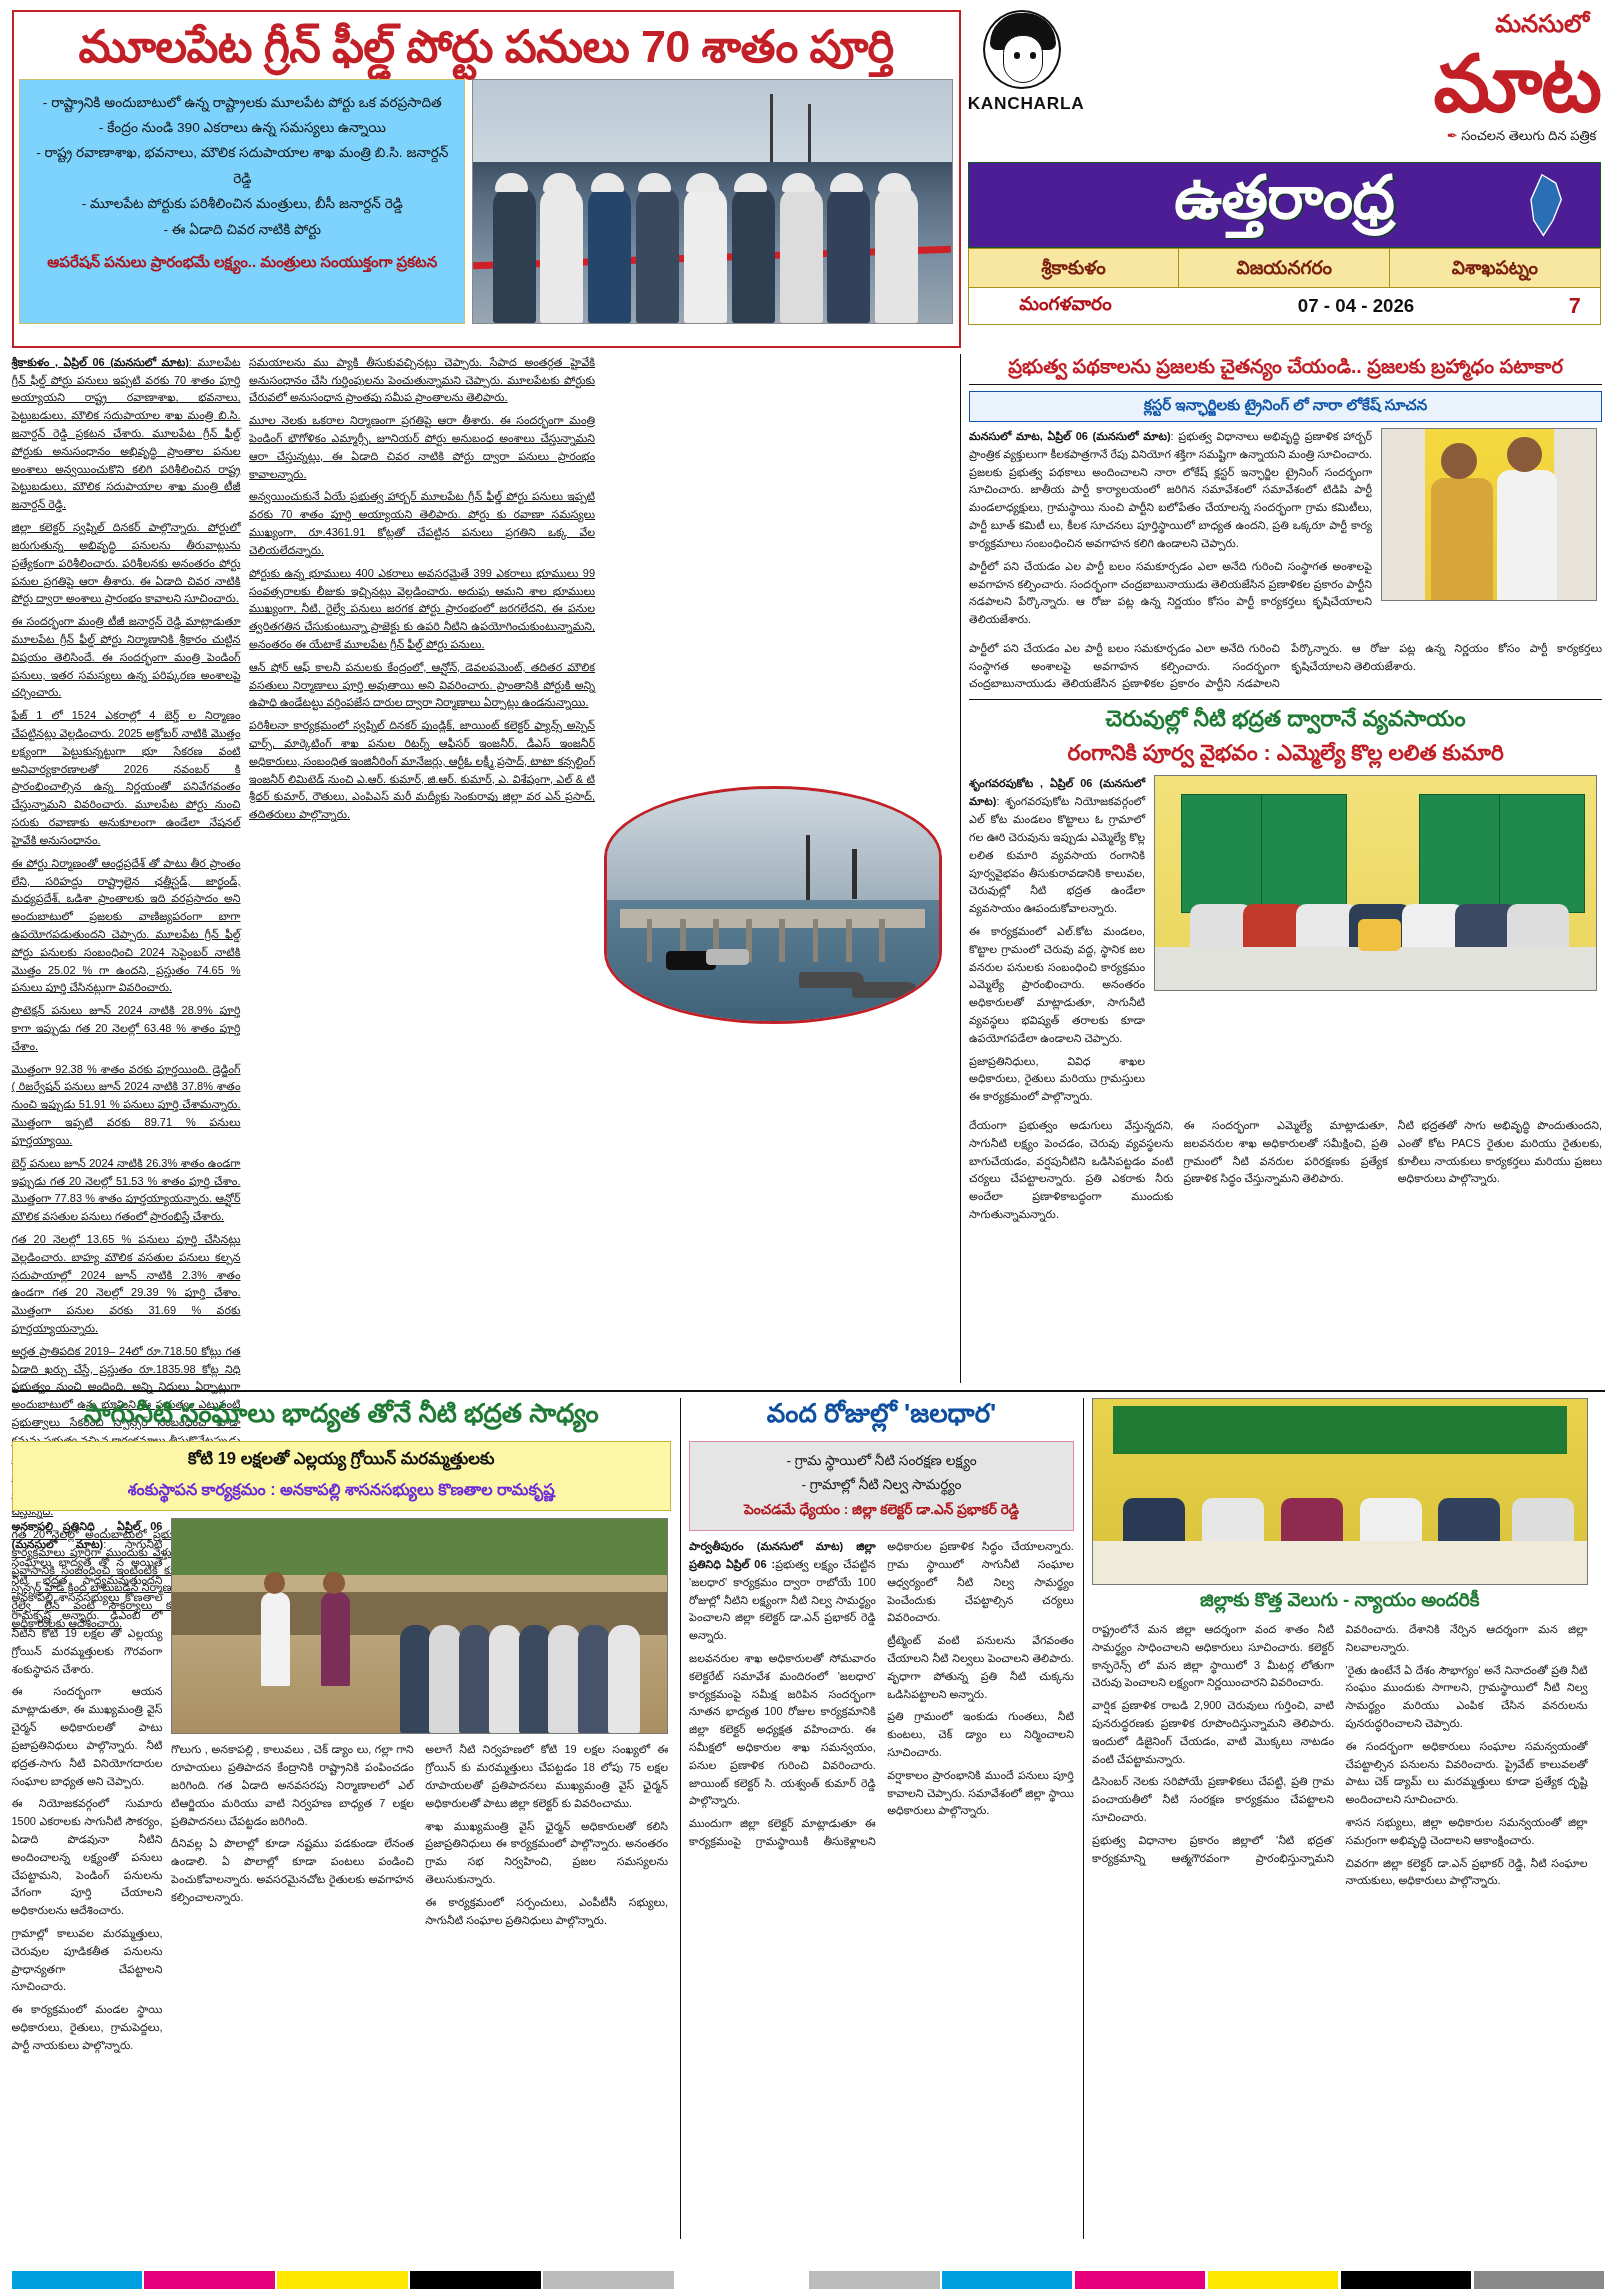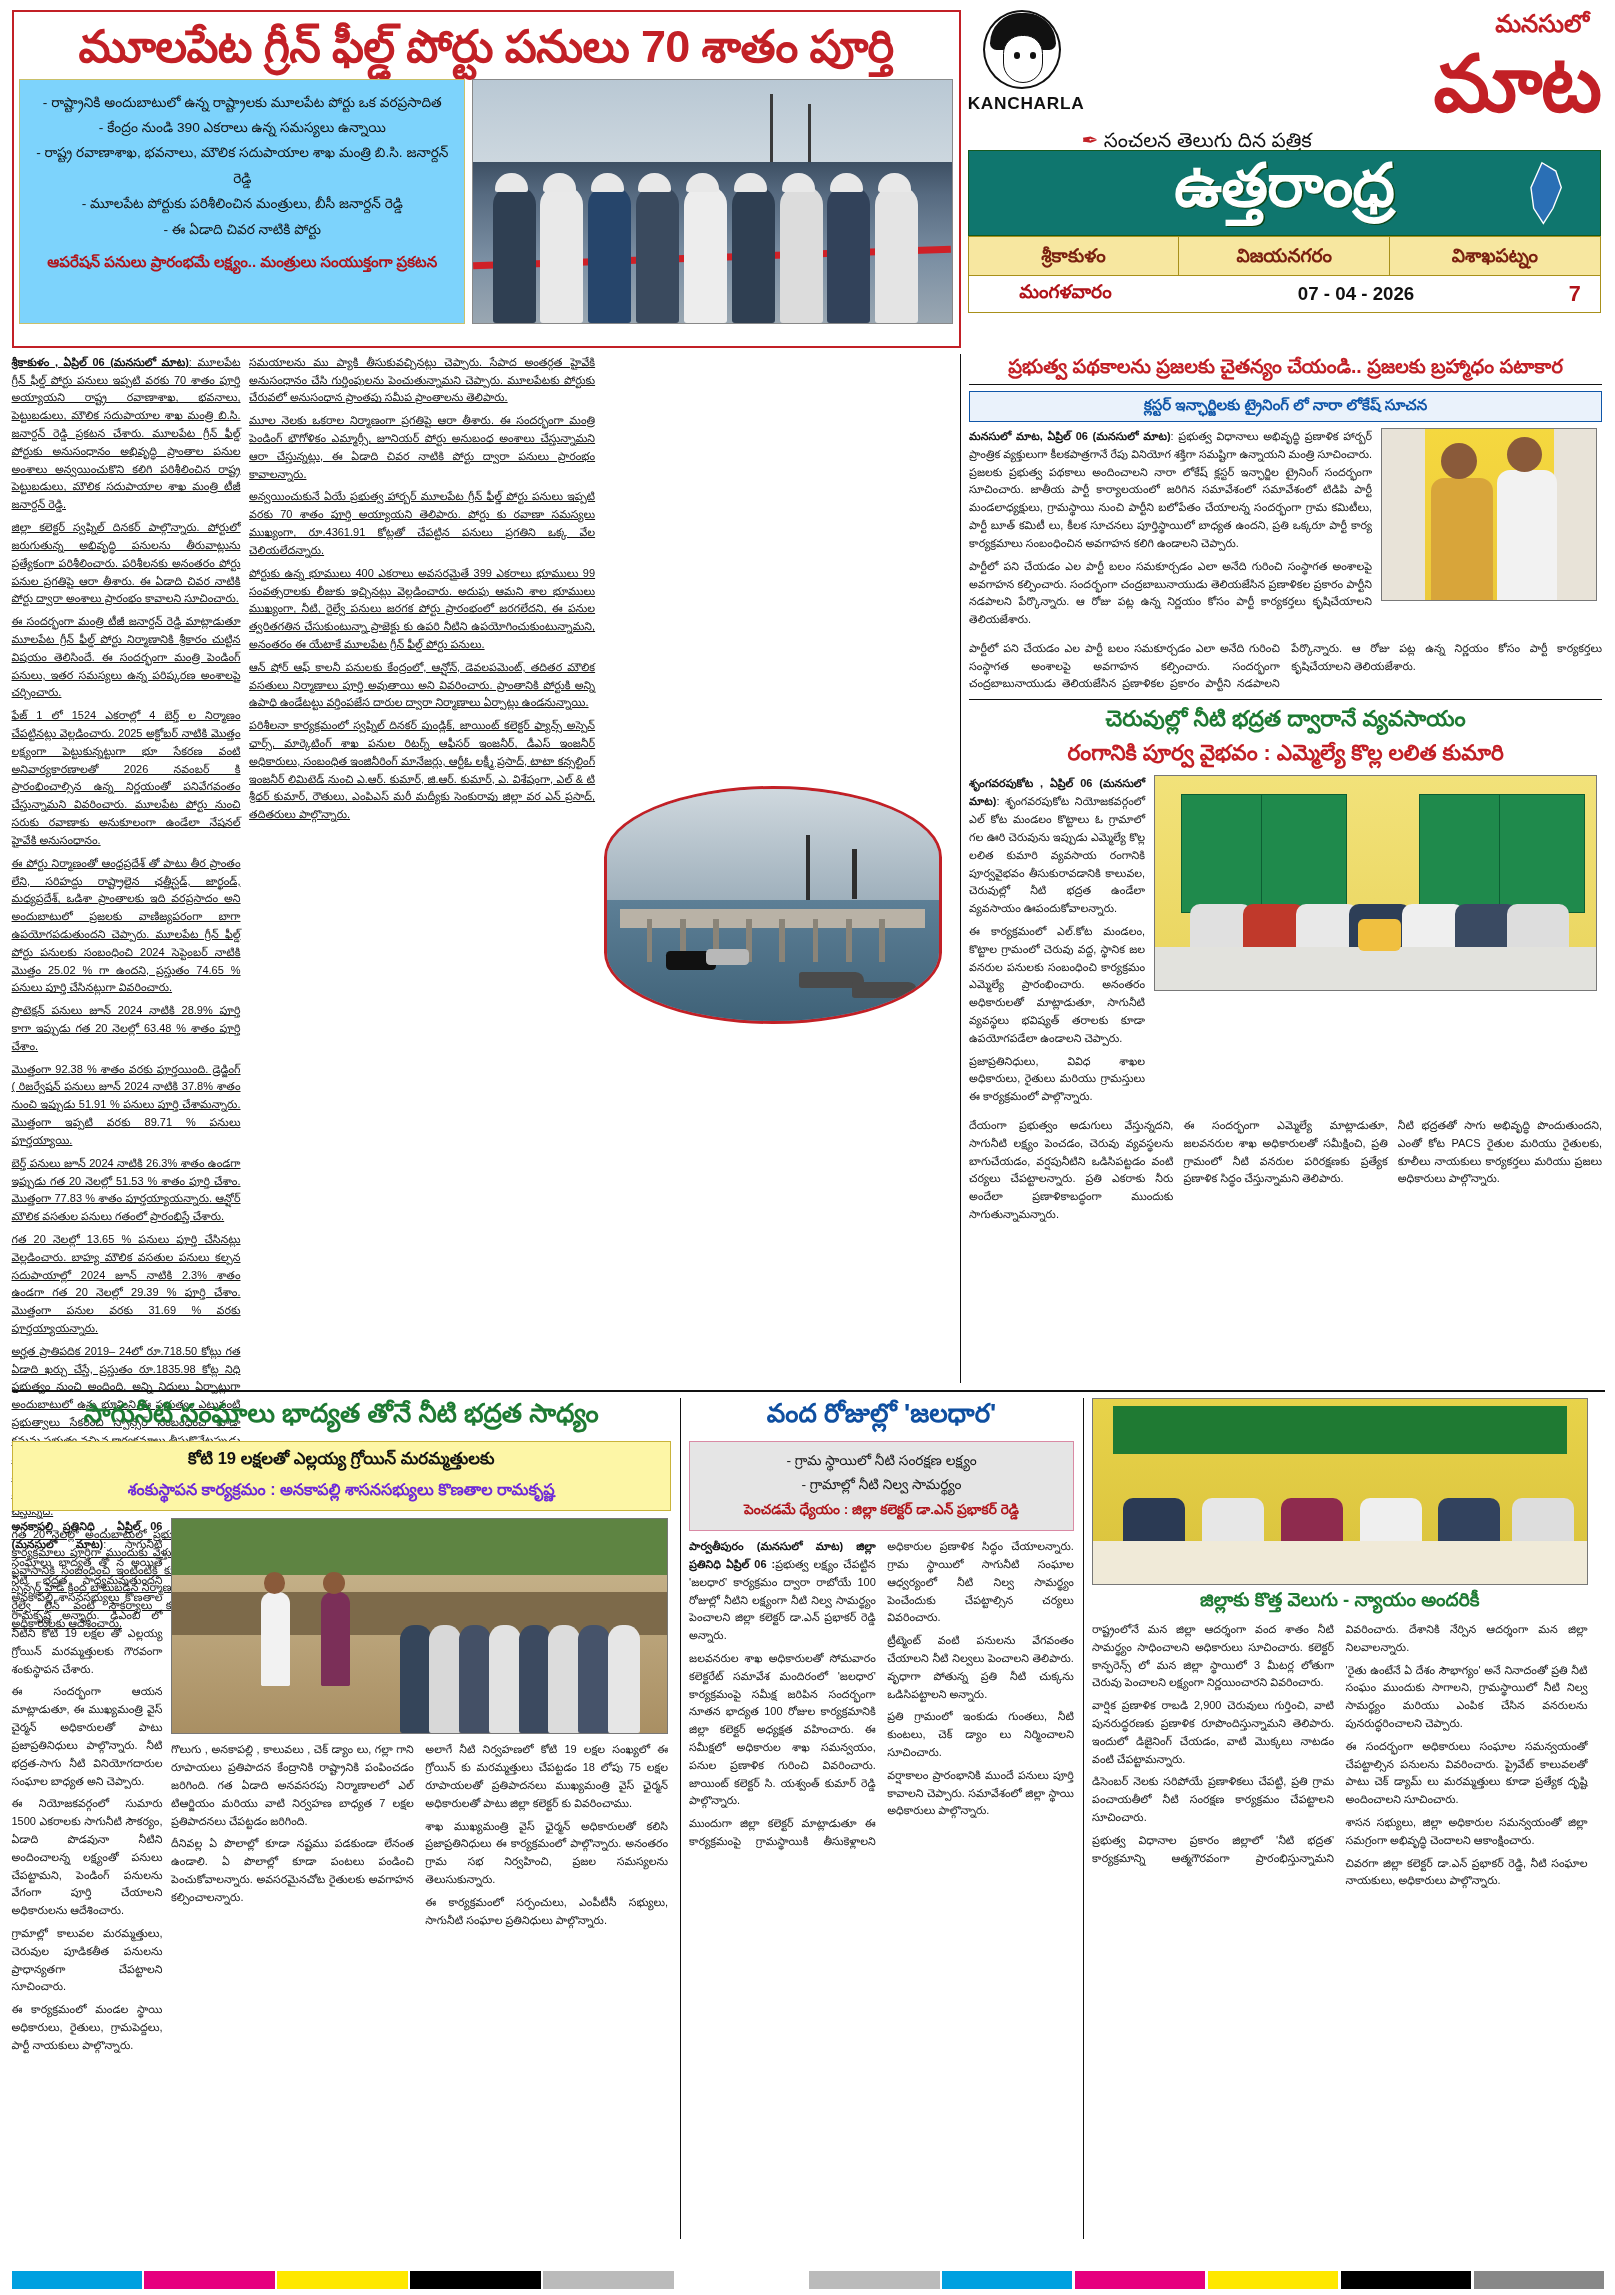--- a/index.html
+++ b/index.html
@@ -46,23 +46,23 @@
   .brand-row { display:flex; align-items:flex-start; height:137px; }
   .brand-logo { width:108px; text-align:center; }
   .brand-face { width:78px; height:79px; margin:0 auto; border-radius:50%; background:#fff; border:2.2px solid #111; position:relative; overflow:hidden;}
   .brand-face .hair { position:absolute; left:5.8px; top:1.4px; width:66px; height:37px; background:#111; border-radius:33px 33px 7.2px 7.2px;}
   .brand-face .fc { position:absolute; left:18.7px; top:23px; width:40px; height:48px; background:#fff; border-radius:20px 20px 21.6px 21.6px; border:1.4px solid #111;}
   .brand-face .eye { position:absolute; width:6.5px; height:6.5px; background:#111; border-radius:50%; top:40px;}
   .brand-name { font-size:17.3px; font-weight:bold; letter-spacing:0.7px; margin-top:4.3px;}
   .brand-text { flex:1; padding-left:5.8px;}
   .brand-small { font-size:24.5px; color:#c22026; font-weight:bold; text-align:right; padding-right:11.5px;}
   .brand-big { font-size:79px; font-weight:bold; color:#c22026; line-height:1; text-align:right; letter-spacing:-1.4px;}
-  .brand-tag { font-size:20px; color:#111; text-align:left; padding-right:4.3px; margin-top:5px;}
+  .brand-tag { font-size:13px; color:#111; text-align:right; padding-right:4.3px; margin-top:5px;}
   .edition-band {
-    margin-top:3px; background:#0f766e; border:1.4px solid #15591f; height:86px; position:relative;
+    margin-top:15px; background:#4c1d95; border:1.4px solid #15591f; height:86px; position:relative;
     display:flex; align-items:center; justify-content:center;
   }
   .edition-title { font-size:60px; color:#ffffff; font-weight:bold; letter-spacing:-0.7px; text-shadow:1.4px 1.4px 0 #0d4417;}
   .edition-map { position:absolute; right:17.3px; top:8.6px; width:69px; height:69px;}
   .tabs-band { display:flex; border:1.4px solid #a8901a; background:#f7e7a0; height:40px; }
   .tab { flex:1; text-align:center; font-size:18.7px; font-weight:bold; color:#7a2010; line-height:37px; border-right:1.4px solid #a8901a;}
   .tab:last-child{border-right:none;}
   .date-band { display:flex; align-items:center; height:37px; border:1.4px solid #a8901a; border-top:none; background:#fff;}
   .date-band .d1 { flex:1; text-align:center; font-size:18.7px; color:#b01319; font-weight:bold;}
   .date-band .d2 { flex:2; text-align:center; font-size:18.7px; color:#111; font-weight:bold;}

